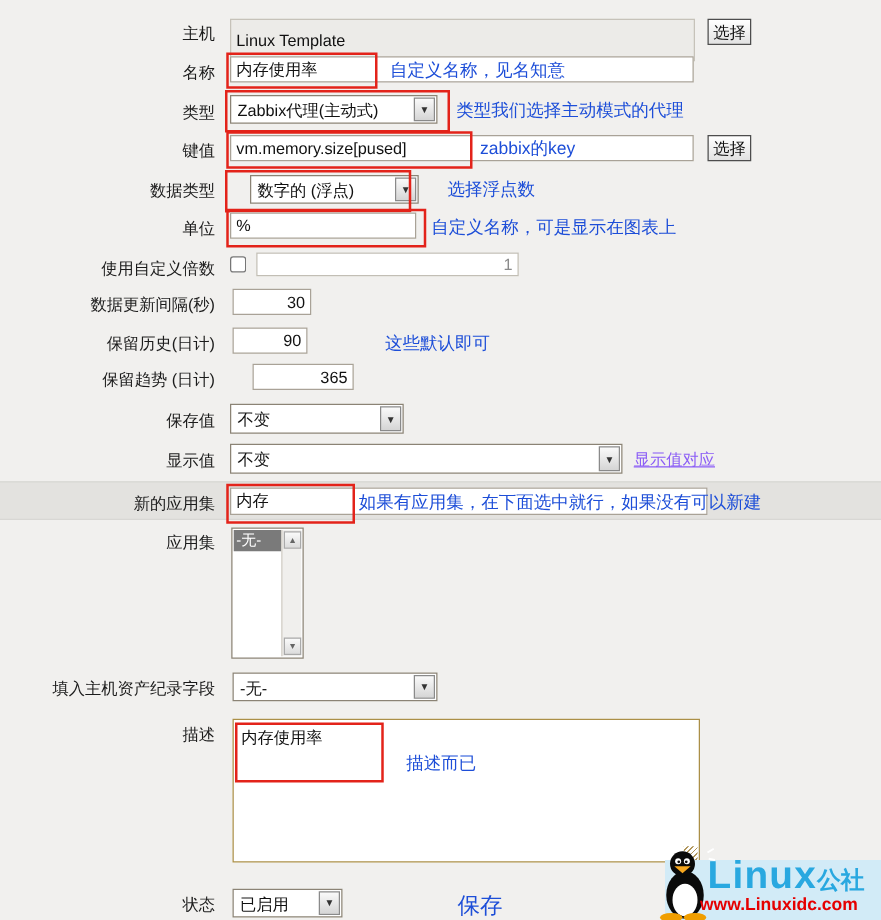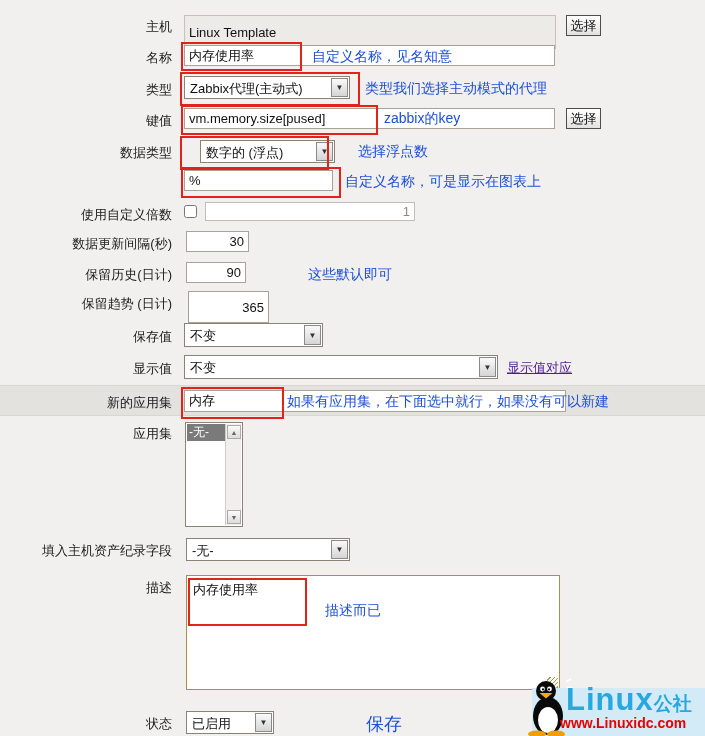--- a/index.html
+++ b/index.html
@@ -14,21 +14,21 @@
   .btn{position:absolute;box-sizing:border-box;border:1px solid #4d4d4d;background:linear-gradient(#ffffff,#e2e2e2);
        font-size:13px;color:#111;text-align:center;padding:0;font-family:inherit;}
   .sel{position:absolute;box-sizing:border-box;border:1px solid #8b8375;background:#fff;}
   .sel-text{font-size:13px;color:#111;padding:3px 22px 0 5px;white-space:nowrap;overflow:hidden;}
   .arrow-btn{position:absolute;right:1px;top:1px;bottom:1px;width:17px;background:linear-gradient(#fafafa,#d5d5d5);
              border:1px solid #8a8a8a;box-sizing:border-box;display:flex;align-items:center;justify-content:center;
              font-size:8px;color:#333;}
   .redbox{position:absolute;border:2px solid #e3231a;pointer-events:none;}
   .ann{position:absolute;color:#1d4ed8;font-size:14px;white-space:nowrap;}
   .band{position:absolute;left:0;width:705px;top:385px;height:31px;background:#e3e2df;border-top:1px solid #d8d7d4;border-bottom:1px solid #d8d7d4;box-sizing:border-box;}
-  .link{position:absolute;color:#4c1d95;font-size:13px;white-space:nowrap;}
+  .link{position:absolute;color:#8b5cf6;font-size:13px;white-space:nowrap;}
   .listbox{position:absolute;left:185px;top:422px;width:58px;height:105px;box-sizing:border-box;
            border:1px solid #8b8375;background:#fff;}
   .list-opt{margin:1px;width:38px;font-size:12px;color:#fff;background:#7a7a7a;padding:0 2px;white-space:nowrap;}
   .sbar{position:absolute;top:1px;bottom:1px;right:1px;width:15px;background:#f0efed;border-left:1px solid #d2cec6;}
   .sbtn{position:absolute;left:1px;width:12px;height:12px;background:linear-gradient(#fafafa,#dcdcdc);
         border:1px solid #aaa;font-size:7px;color:#666;display:flex;align-items:center;justify-content:center;}
   .textarea{position:absolute;left:186px;top:575px;width:374px;height:115px;box-sizing:border-box;
             background:#fff;border:1px solid #ab8f47;font-size:13px;color:#111;}
   .resize-handle{position:absolute;right:1px;bottom:1px;width:11px;height:11px;
             background:repeating-linear-gradient(135deg,#fff 0 2px,#b0955a 2px 3px);}
@@ -75,37 +75,38 @@
   <div class="lbl" style="top:144px">数据类型</div>
   <div class="sel" style="left:200px;top:140px;width:135px;height:23px">
     <div class="sel-text">数字的 (浮点)</div>
     <div class="arrow-btn">
         <span>▼</span>
       </div>
   </div>
   <div class="redbox" style="left:180px;top:136px;width:145px;height:30px"></div>
   <div class="ann" style="left:358px;top:143px">选择浮点数</div>
 
+  <div class="lbl" style="top:174px">单位</div>
   <input class="txt-input" style="left: 184px; top: 170px; width: 149px; height: 21px;" value="%">
   <div class="redbox" style="left:181px;top:167px;width:156px;height:27px"></div>
   <div class="ann" style="left:345px;top:173px">自定义名称，可是显示在图表上</div>
 
   <div class="lbl" style="top:206px">使用自定义倍数</div>
   <input type="checkbox" class="chk" style="">
   <input class="txt-input num dis" style="left: 205px; top: 202px; width: 210px; height: 19px;" readonly="" value="1">
 
   <div class="lbl" style="top:235px">数据更新间隔(秒)</div>
   <input class="txt-input num" style="left: 186px; top: 231px; width: 63px; height: 21px;" value="30">
 
   <div class="lbl" style="top:266px">保留历史(日计)</div>
   <input class="txt-input num" style="left: 186px; top: 262px; width: 60px; height: 21px;" value="90">
   <div class="ann" style="left:308px;top:266px">这些默认即可</div>
 
   <div class="lbl" style="top:295px">保留趋势 (日计)</div>
-  <input class="txt-input num" style="left: 188px; top: 291px; width: 81px; height: 32px; padding-left: 20px;" value="365">
+  <input class="txt-input num" style="left: 202px; top: 291px; width: 81px; height: 21px; padding-left: 20px;" value="365">
 
   <div class="lbl" style="top:328px">保存值</div>
   <div class="sel" style="left:184px;top:323px;width:139px;height:24px">
     <div class="sel-text">不变</div>
     <div class="arrow-btn">
         <span>▼</span>
       </div>
   </div>
 
   <div class="lbl" style="top:360px">显示值</div>

